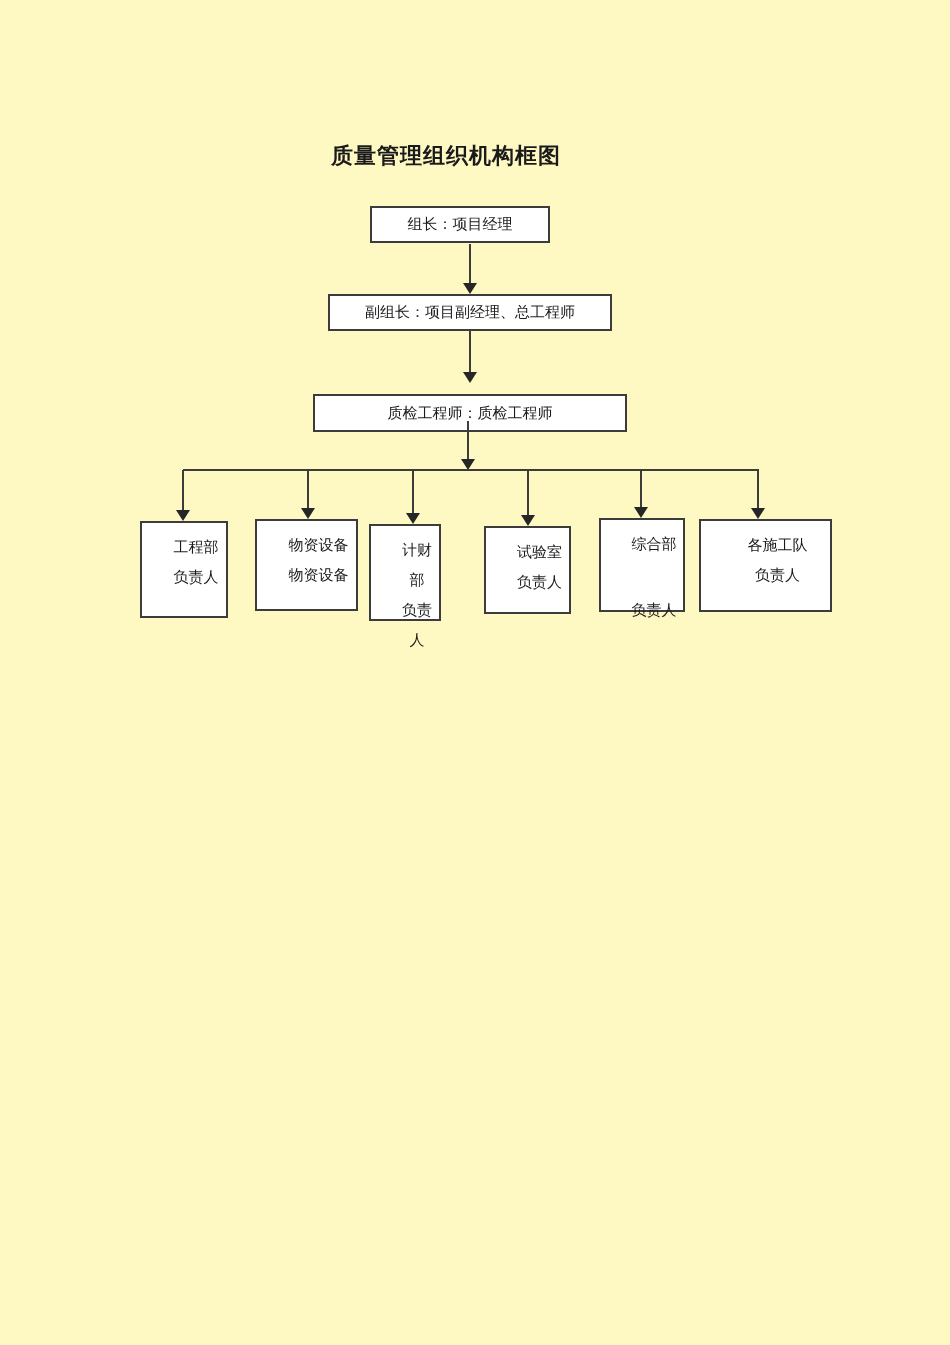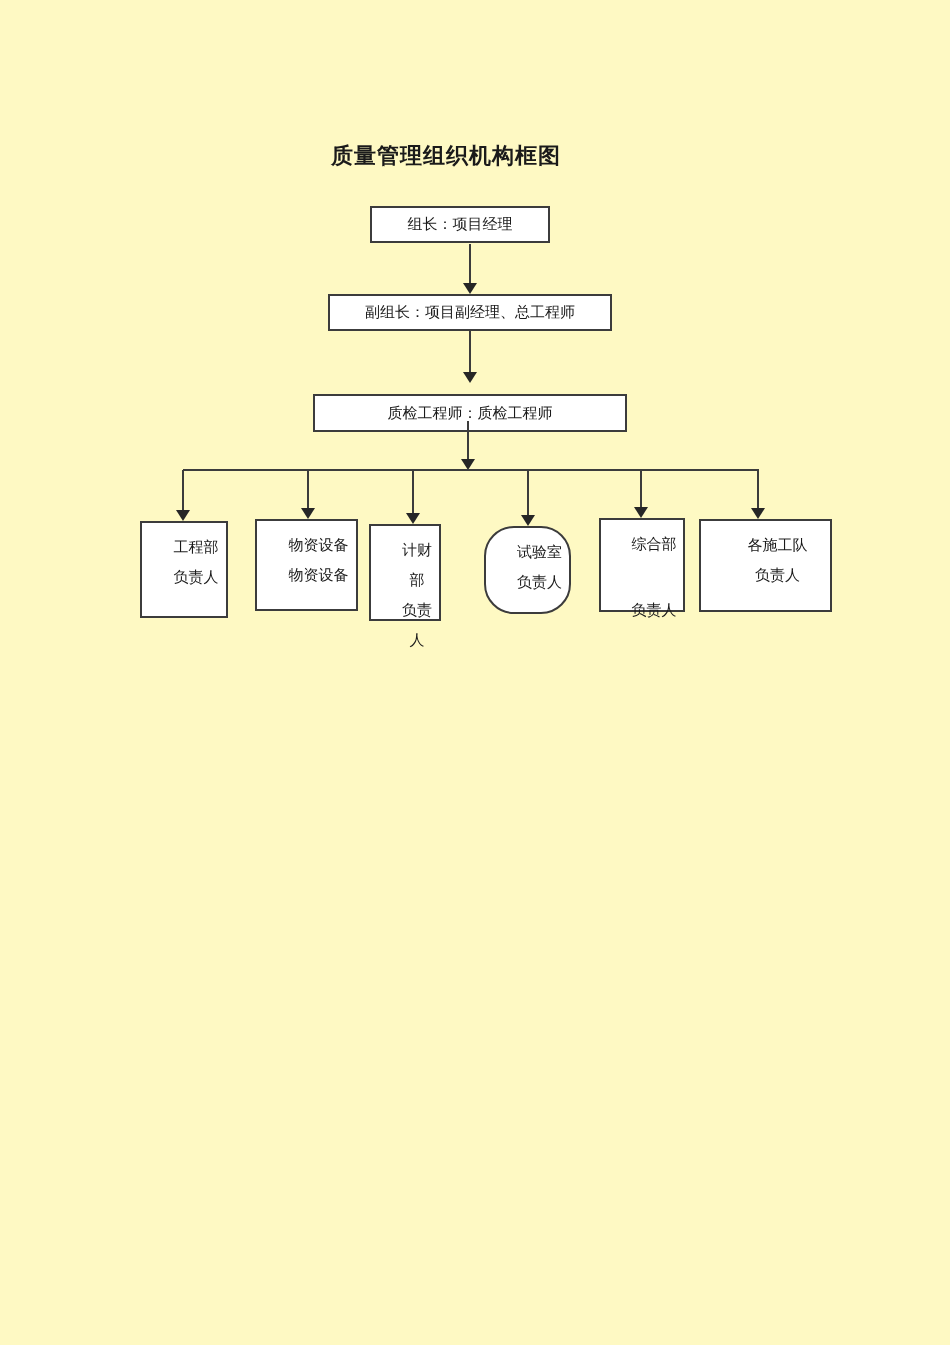--- a/index.html
+++ b/index.html
@@ -70,21 +70,21 @@
   .dAl { left: 182px; top: 470px; height: 40px; } .dAh { left: 176px; top: 510px; }
   .dBl { left: 307px; top: 470px; height: 38px; } .dBh { left: 301px; top: 508px; }
   .dCl { left: 412px; top: 470px; height: 43px; } .dCh { left: 406px; top: 513px; }
   .dDl { left: 527px; top: 470px; height: 45px; } .dDh { left: 521px; top: 515px; }
   .dEl { left: 640px; top: 470px; height: 37px; } .dEh { left: 634px; top: 507px; }
   .dFl { left: 757px; top: 470px; height: 38px; } .dFh { left: 751px; top: 508px; }
   
   .bA { left: 140px; top: 521px; width: 88px;  height: 97px; }
   .bB { left: 255px; top: 519px; width: 103px; height: 92px; }
   .bC { left: 369px; top: 524px; width: 72px;  height: 97px; }
-  .bD { left: 484px; top: 526px; width: 87px;  height: 88px; border-radius: 30px; }
+  .bD { left: 484px; top: 526px; width: 87px;  height: 88px; }
   .bE { left: 599px; top: 518px; width: 86px;  height: 94px; gap: 36px; }
   .bF { left: 699px; top: 519px; width: 133px; height: 93px; }
 </style>
 </head>
 <body>
 
 <div class="page">
 
   <div class="title">质量管理组织机构框图</div>
 

